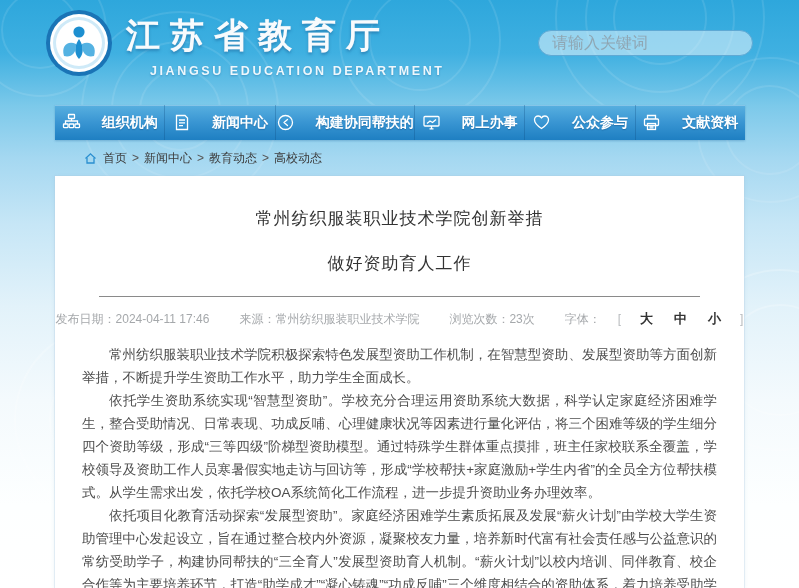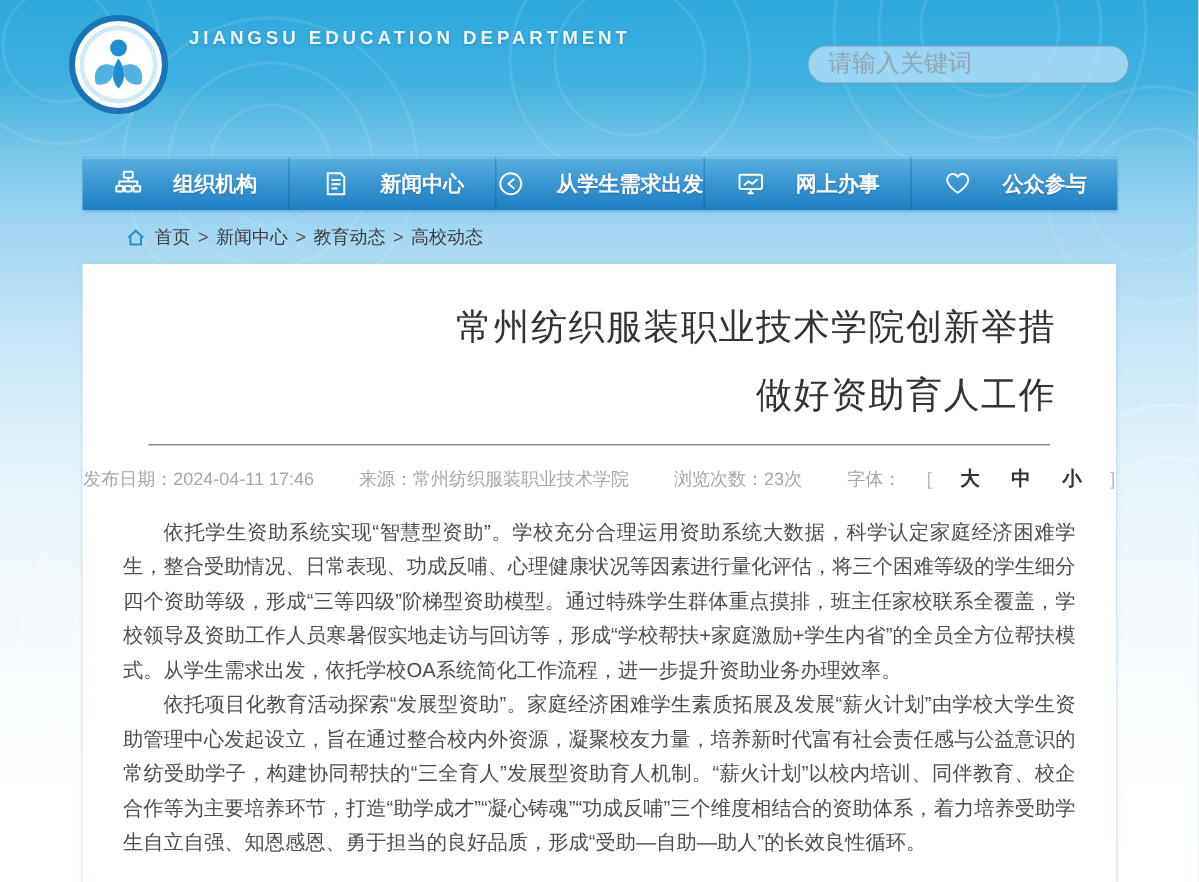--- a/index.html
+++ b/index.html
@@ -24,21 +24,21 @@
     cursor:pointer;
   }
   .site-title-block { position:absolute; left:126px; top:13px; cursor:pointer; }
   .site-name {
     font-size:34px; font-weight:700; color:#f8fbfd; letter-spacing:10px;
     text-shadow: 0 2px 3px rgba(23,95,150,.55), 0 0 1px #9fd4ef;
     white-space:nowrap;
   }
   .site-name-en {
     margin-top:5px; font-size:12.5px; font-weight:600; letter-spacing:2.6px;
-    color:#eef7fc; text-shadow:0 1px 2px rgba(23,95,150,.4); white-space:nowrap;
+    color:#eef7fc; text-shadow:0 1px 2px rgba(23,95,150,.4); white-space:nowrap;margin-left:24px;
   }
 
   .search-box {
     position:absolute; left:538px; top:30px; width:215px; height:26px;
     border:1px solid #5fa9d4; border-radius:14px;
     background: rgba(230,246,253,.55);
     display:flex; align-items:center; padding:0 10px 0 13px;
   }
   .search-box input {
     flex:1; border:none; outline:none; background:transparent;
@@ -75,23 +75,22 @@
   .home-icon { width:13px; height:13px; display:flex; margin-right:1px; }
 
   
   .card {
     position:absolute; left:55px; top:176px; width:689px; height:412px;
     background:#ffffff;
     box-shadow: 0 0 0 1px rgba(175,205,225,.28), 0 1px 4px rgba(110,160,195,.18);
   }
   .article-title { margin:20px 40px 0; text-align:center; }
   .article-title div {
-    font-size:24px; line-height:45px; color:#333333; font-weight:500;
+    font-size:17px; line-height:45px; color:#333333; font-weight:500;
     letter-spacing:1px;
-    text-align:right;
   }
   .title-divider { margin:10px 44px 0; border-bottom:1px solid #8a8a8a; }
 
   .meta {
     margin-top:13px; display:flex; justify-content:center; align-items:center;
     gap:30px; font-size:12px; color:#a5a8ab; white-space:nowrap;
   }
   .meta .seg { display:flex; align-items:center;justify-content:space-between; }
   .font-sizer { display:flex; align-items:center; gap:17px; }
   .font-opt { color:#333; font-weight:700; font-size:13px; margin:0 2px; cursor:pointer; }
@@ -152,20 +151,21 @@
           <circle cx="66" cy="35" r="1.6"></circle>
         <circle cx="13" cy="13" r="1.4"></circle>
           <circle cx="57" cy="13" r="1.4"></circle>
         <circle cx="13" cy="57" r="1.4"></circle>
           <circle cx="57" cy="57" r="1.4"></circle>
       </g>
     </svg>
   </div>
 
   <div class="site-title-block">
+    <div class="site-name">江苏省教育厅</div>
     <div class="site-name-en">JIANGSU EDUCATION DEPARTMENT</div>
   </div>
 
   <div class="search-box">
     <input type="text" placeholder="请输入关键词" style="">
     <span class="search-btn">
       <svg viewBox="0 0 18 18" xmlns="http://www.w3.org/2000/svg">
         <circle cx="7.5" cy="7.5" r="5.2" fill="none" stroke="#1b7fc6" stroke-width="2"></circle>
         <line x1="11.5" y1="11.5" x2="16" y2="16" stroke="#1b7fc6" stroke-width="2.4" stroke-linecap="round"></line>
       </svg>
@@ -197,21 +197,21 @@
       <span>新闻中心</span>
     </div>
 
     <div class="nav-item">
       <span class="ni">
         <svg viewBox="0 0 19 19" fill="none" stroke="#fff" stroke-width="1.3">
           <circle cx="9.5" cy="9.5" r="7"></circle>
           <path d="M11.5 6.5 L8 9.5 L11.5 12.5" stroke-linecap="round" stroke-linejoin="round"></path>
         </svg>
       </span>
-      <span>从学生需求出发</span>
+      <span>构建协同帮扶的</span>
     </div>
 
     <div class="nav-item">
       <span class="ni">
         <svg viewBox="0 0 19 19" fill="none" stroke="#fff" stroke-width="1.3">
           <rect x="2" y="3.5" width="15" height="9.5" rx="1"></rect>
           <path d="M7.5 15.8 H11.5 M9.5 13 V15.8"></path>
           <path d="M5 10.5 L8 8 L10.5 9.5 L14 6.5"></path>
         </svg>
       </span>
@@ -220,20 +220,31 @@
 
     <div class="nav-item">
       <span class="ni">
         <svg viewBox="0 0 19 19" fill="none" stroke="#fff" stroke-width="1.3">
           <path d="M9.5 15.5 C9.5 15.5 2.5 11 2.5 6.8 C2.5 4.6 4.2 3 6.2 3 C7.6 3 8.9 3.8 9.5 5 C10.1 3.8 11.4 3 12.8 3 C14.8 3 16.5 4.6 16.5 6.8 C16.5 11 9.5 15.5 9.5 15.5 Z" stroke-linejoin="round"></path>
         </svg>
       </span>
       <span>公众参与</span>
     </div>
 
+    <div class="nav-item">
+      <span class="ni">
+        <svg viewBox="0 0 19 19" fill="none" stroke="#fff" stroke-width="1.3">
+          <path d="M5.5 6 V2.5 H13.5 V6"></path>
+          <rect x="2.5" y="6" width="14" height="6.5" rx="1"></rect>
+          <rect x="5.5" y="10.5" width="8" height="6" fill="none"></rect>
+          <path d="M7.5 13 H11.5 M7.5 14.8 H11.5"></path>
+        </svg>
+      </span>
+      <span>文献资料</span>
+    </div>
 
   </div>
 
   <div class="breadcrumb">
     <span class="home-icon">
       <svg viewBox="0 0 13 13" fill="none" stroke="#2a8fd0" stroke-width="1.3">
         <path d="M1.5 6.5 L6.5 1.8 L11.5 6.5"></path>
         <path d="M3 5.8 V11 H10 V5.8"></path>
       </svg>
     </span>
@@ -272,19 +283,20 @@
         <span>字体：</span>
         <span class="bracket">[</span>
         <span class="font-opt">大</span>
         <span class="font-opt">中</span>
         <span class="font-opt">小</span>
         <span class="bracket">]</span>
       </span>
     </div>
 
     <div class="article-body">
+      <p>常州纺织服装职业技术学院积极探索特色发展型资助工作机制，在智慧型资助、发展型资助等方面创新举措，不断提升学生资助工作水平，助力学生全面成长。</p>
       <p>依托学生资助系统实现“智慧型资助”。学校充分合理运用资助系统大数据，科学认定家庭经济困难学生，整合受助情况、日常表现、功成反哺、心理健康状况等因素进行量化评估，将三个困难等级的学生细分四个资助等级，形成“三等四级”阶梯型资助模型。通过特殊学生群体重点摸排，班主任家校联系全覆盖，学校领导及资助工作人员寒暑假实地走访与回访等，形成“学校帮扶+家庭激励+学生内省”的全员全方位帮扶模式。从学生需求出发，依托学校OA系统简化工作流程，进一步提升资助业务办理效率。</p>
       <p>依托项目化教育活动探索“发展型资助”。家庭经济困难学生素质拓展及发展“薪火计划”由学校大学生资助管理中心发起设立，旨在通过整合校内外资源，凝聚校友力量，培养新时代富有社会责任感与公益意识的常纺受助学子，构建协同帮扶的“三全育人”发展型资助育人机制。“薪火计划”以校内培训、同伴教育、校企合作等为主要培养环节，打造“助学成才”“凝心铸魂”“功成反哺”三个维度相结合的资助体系，着力培养受助学生自立自强、知恩感恩、勇于担当的良好品质，形成“受助—自助—助人”的长效良性循环。</p>
     </div>
 
   </div>
 
 </div>
 
 </body></html>

